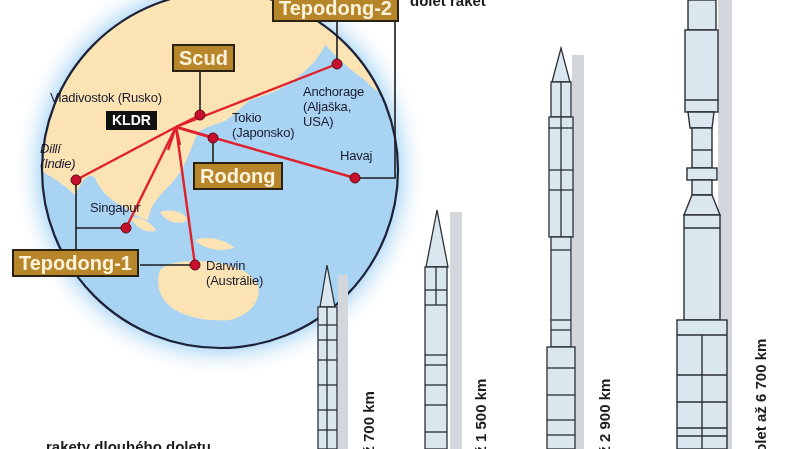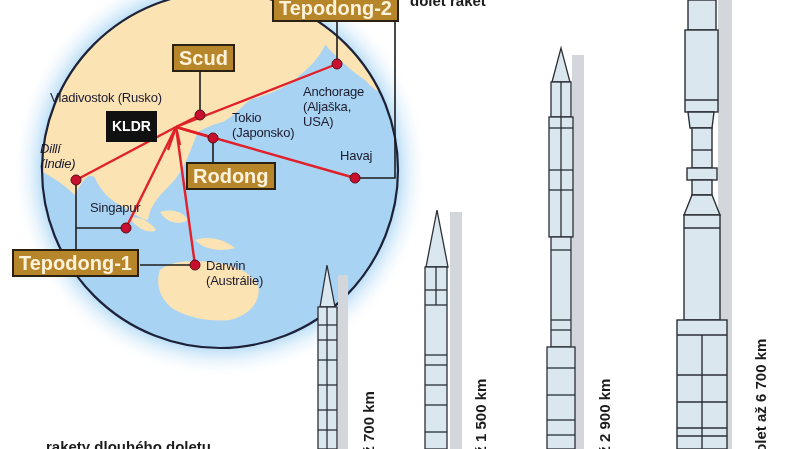--- a/index.html
+++ b/index.html
@@ -1,20 +1,20 @@
 <!DOCTYPE html>
 <html><head>
 <meta charset="utf-8">
 <style>
   html, body { margin: 0; padding: 0; background: #ffffff; }
   body { width: 800px; height: 449px; overflow: hidden; position: relative; font-family: "Liberation Sans", sans-serif; }
   .stage { position: absolute; left: 0; top: 0; width: 800px; height: 449px; }
   .lbl { position: absolute; font-family: "Liberation Sans", sans-serif; font-size: 13px; color: #1a1a2e; line-height: 15px; font-weight: normal; letter-spacing: -0.2px; }
   .tag { position: absolute; background: #b8862a; color: #fdf3dc; font-weight: bold; font-family: "Liberation Sans", sans-serif; border: 2px solid #2a2112; padding: 0 5px; line-height: 24px; font-size: 20px; white-space: nowrap; }
-  .kldr { position: absolute; background: #111; color: #fff; font-weight: bold; font-size: 14px; padding: 7px 6px; line-height: 17px; }
+  .kldr { position: absolute; background: #111; color: #fff; font-weight: bold; font-size: 14px; padding: 1px 6px; line-height: 17px; }
   .range { position: absolute; font-weight: bold; font-size: 15px; color: #1c1c1c; white-space: nowrap; transform-origin: left top; transform: rotate(-90deg); }
   .toptext { position: absolute; font-weight: bold; font-size: 15px; color: #1c1c1c; }
   .bottomtext { position: absolute; font-weight: bold; font-size: 15px; color: #1c1c1c; }
 </style>
 </head>
 <body>
 
 <div class="stage">
   <svg width="800" height="449" viewBox="0 0 800 449" style="position:absolute;left:0;top:0">
     <defs>
@@ -170,21 +170,21 @@
     <div>Dillí</div>
     <div>(Indie)</div>
   </div>
   <div class="lbl" style="left:90px;top:200px;"><span>Singapur</span></div>
   <div class="lbl" style="left:206px;top:258px;">
     <div>Darwin</div>
     <div>(Austrálie)</div>
   </div>
 
   <div class="tag" style="left:172px;top:44px;">Scud</div>
-  <div class="tag" style="left:186px;top:162px;">Rodong</div>
+  <div class="tag" style="left:193px;top:162px;">Rodong</div>
   <div class="tag" style="left:12px;top:249px;">Tepodong-1</div>
   <div class="tag" style="left:272px;top:-6px;">Tepodong-2</div>
 
   <div class="range" style="left:360px;top:462px;">až 700 km</div>
   <div class="range" style="left:472px;top:462px;">až 1 500 km</div>
   <div class="range" style="left:596px;top:462px;">až 2 900 km</div>
   <div class="range" style="left:752px;top:462px;">dolet až 6 700 km</div>
 </div>
 
 </body></html>

